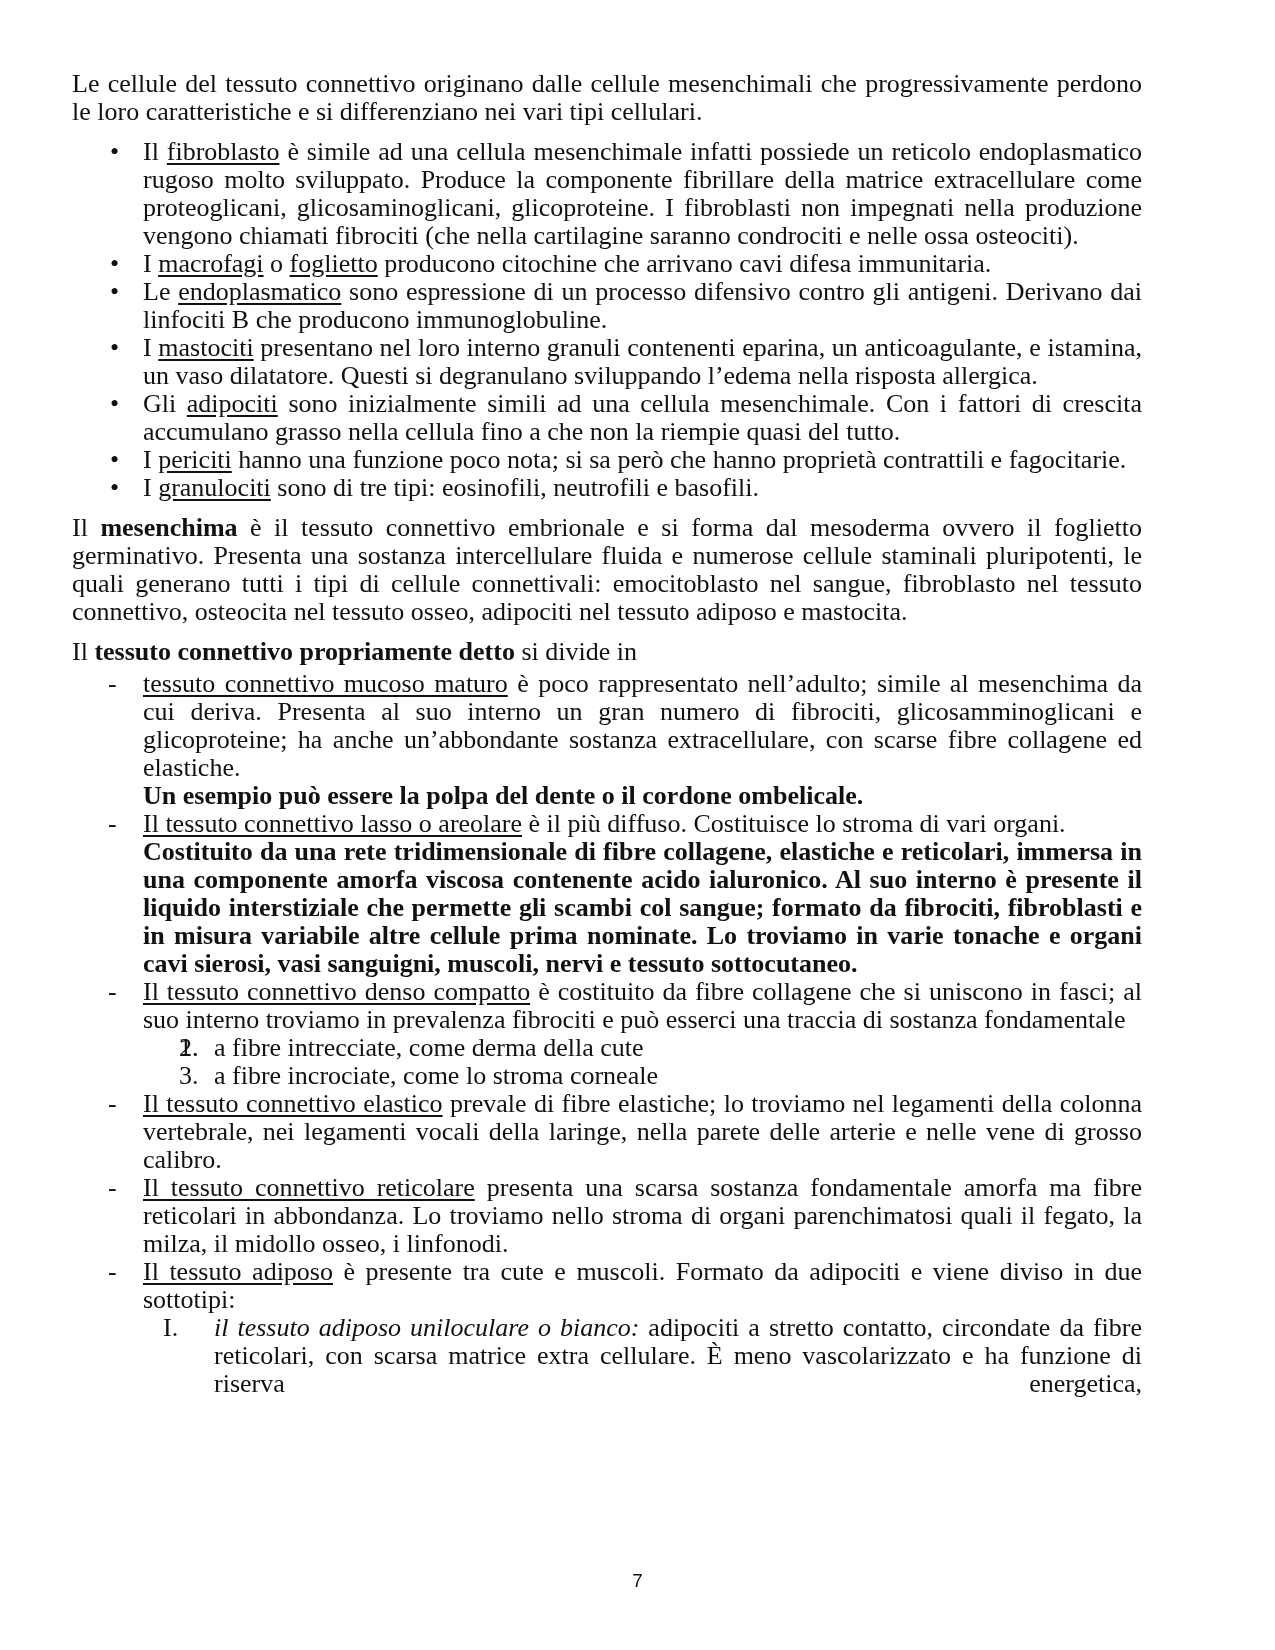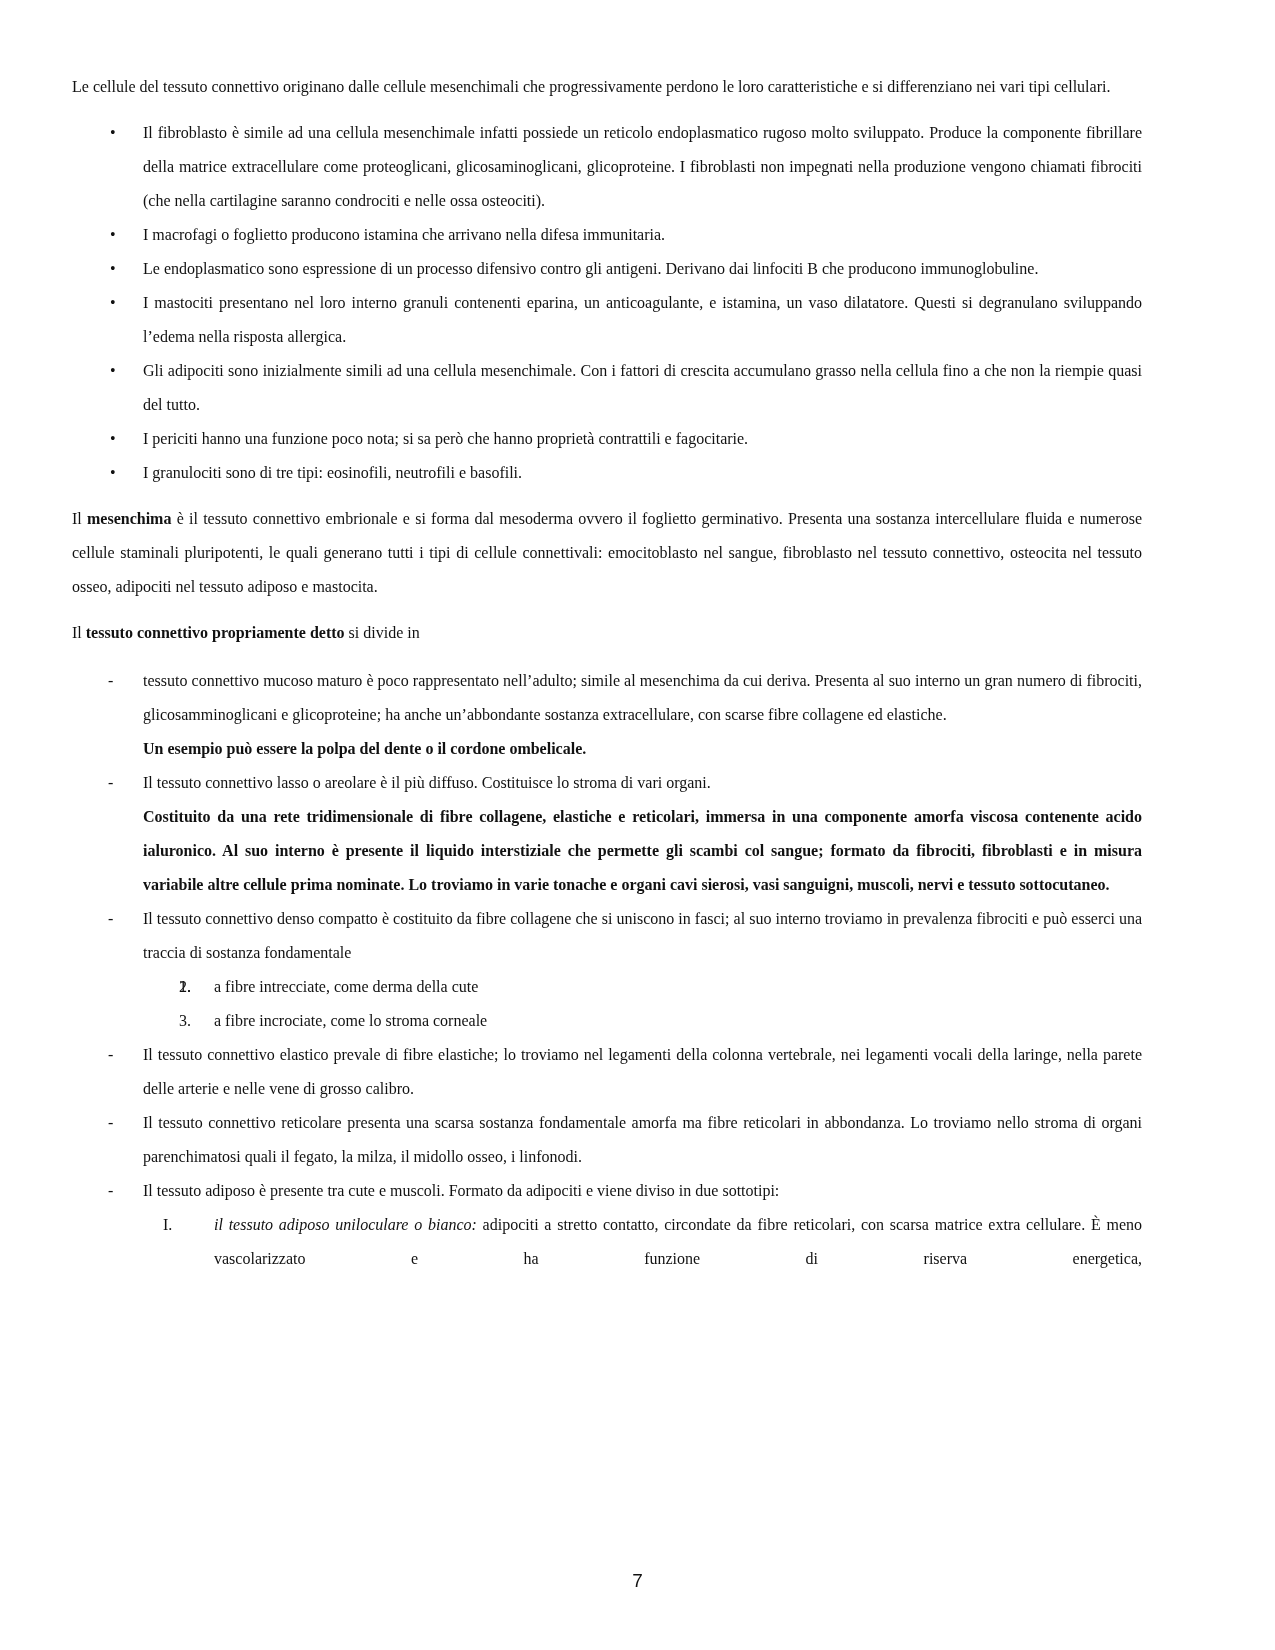--- a/index.html
+++ b/index.html
@@ -1,23 +1,23 @@
 <!DOCTYPE html>
 <html><head>
 <meta charset="utf-8">
 <style>
   html, body { margin: 0; padding: 0; background: #ffffff; }
   body {
     width: 1275px; height: 1650px; position: relative; overflow: hidden;
     font-family: "Liberation Serif", "DejaVu Serif", serif;
     color: #111111;
   }
-  .page { position: absolute; left: 72px; top: 70px; width: 1070px; font-size: 16px; line-height: 34px; }
+  .page { position: absolute; left: 72px; top: 70px; width: 1070px; font-size: 26px; line-height: 28px; }
   .para { margin: 0 0 12px 0; text-align: justify; text-align-last: left; }
-  .u { text-underline-offset: 3px; }
+  .u { text-decoration: underline; text-underline-offset: 3px; }
   .b { font-weight: bold; }
   .i { font-style: italic; }
   ul.bullets { list-style: none; margin: 0 0 12px 0; padding: 0; }
   ul.bullets li { position: relative; padding-left: 71px; text-align: justify; text-align-last: left; }
   ul.bullets li .marker { position: absolute; left: 38px; top: 0; }
   ul.dashes { list-style: none; margin: 0; padding: 0; }
   ul.dashes > li { position: relative; padding-left: 71px; text-align: justify; text-align-last: left; }
   ul.dashes > li > .marker { position: absolute; left: 36px; top: 0; }
   .line { display: block; font-weight: bold; }
   ol.nums { list-style: none; margin: 0; padding: 0; }
@@ -38,21 +38,21 @@
 
   <p class="para">Le cellule del tessuto connettivo originano dalle cellule mesenchimali che progressivamente perdono le loro caratteristiche e si differenziano nei vari tipi cellulari.</p>
 
   <ul class="bullets">
     <li>
       <span class="marker">•</span>
       <span>Il </span><span class="u">fibroblasto</span><span> è simile ad una cellula mesenchimale infatti possiede un reticolo endoplasmatico rugoso molto sviluppato. Produce la componente fibrillare della matrice extracellulare come proteoglicani, glicosaminoglicani, glicoproteine. I fibroblasti non impegnati nella produzione vengono chiamati fibrociti (che nella cartilagine saranno condrociti e nelle ossa osteociti).</span>
     </li>
     <li>
       <span class="marker">•</span>
-      <span>I </span><span class="u">macrofagi</span><span> o </span><span class="u">foglietto</span><span> producono istamina che arrivano nella difesa immunitaria.</span>
+      <span>I </span><span class="u">macrofagi</span><span> o </span><span class="u">foglietto</span><span> producono citochine che arrivano cavi difesa immunitaria.</span>
     </li>
     <li>
       <span class="marker">•</span>
       <span>Le </span><span class="u">endoplasmatico</span><span> sono espressione di un processo difensivo contro gli antigeni. Derivano dai linfociti B che producono immunoglobuline.</span>
     </li>
     <li>
       <span class="marker">•</span>
       <span>I </span><span class="u">mastociti</span><span> presentano nel loro interno granuli contenenti eparina, un anticoagulante, e istamina, un vaso dilatatore. Questi si degranulano sviluppando l’edema nella risposta allergica.</span>
     </li>
     <li>
@@ -66,21 +66,21 @@
     <li>
       <span class="marker">•</span>
       <span>I </span><span class="u">granulociti</span><span> sono di tre tipi: eosinofili, neutrofili e basofili.</span>
     </li>
   </ul>
 
   <p class="para">
     <span>Il </span><span class="b">mesenchima</span><span> è il tessuto connettivo embrionale e si forma dal mesoderma ovvero il foglietto germinativo. Presenta una sostanza intercellulare fluida e numerose cellule staminali pluripotenti, le quali generano tutti i tipi di cellule connettivali: emocitoblasto nel sangue, fibroblasto nel tessuto connettivo, osteocita nel tessuto osseo, adipociti nel tessuto adiposo e mastocita.</span>
   </p>
 
-  <p class="para" style="margin-bottom:14px">
+  <p class="para" style="margin-bottom:4px">
     <span>Il </span><span class="b">tessuto connettivo propriamente detto</span><span> si divide in</span>
   </p>
 
   <ul class="dashes">
     <li>
       <span class="marker">-</span>
       <span class="u">tessuto connettivo mucoso maturo</span><span> è poco rappresentato nell’adulto; simile al mesenchima da cui deriva. Presenta al suo interno un gran numero di fibrociti, glicosamminoglicani e glicoproteine; ha anche un’abbondante sostanza extracellulare, con scarse fibre collagene ed elastiche.</span>
       <span class="line">Un esempio può essere la polpa del dente o il cordone ombelicale.</span>
     </li>
     <li>

